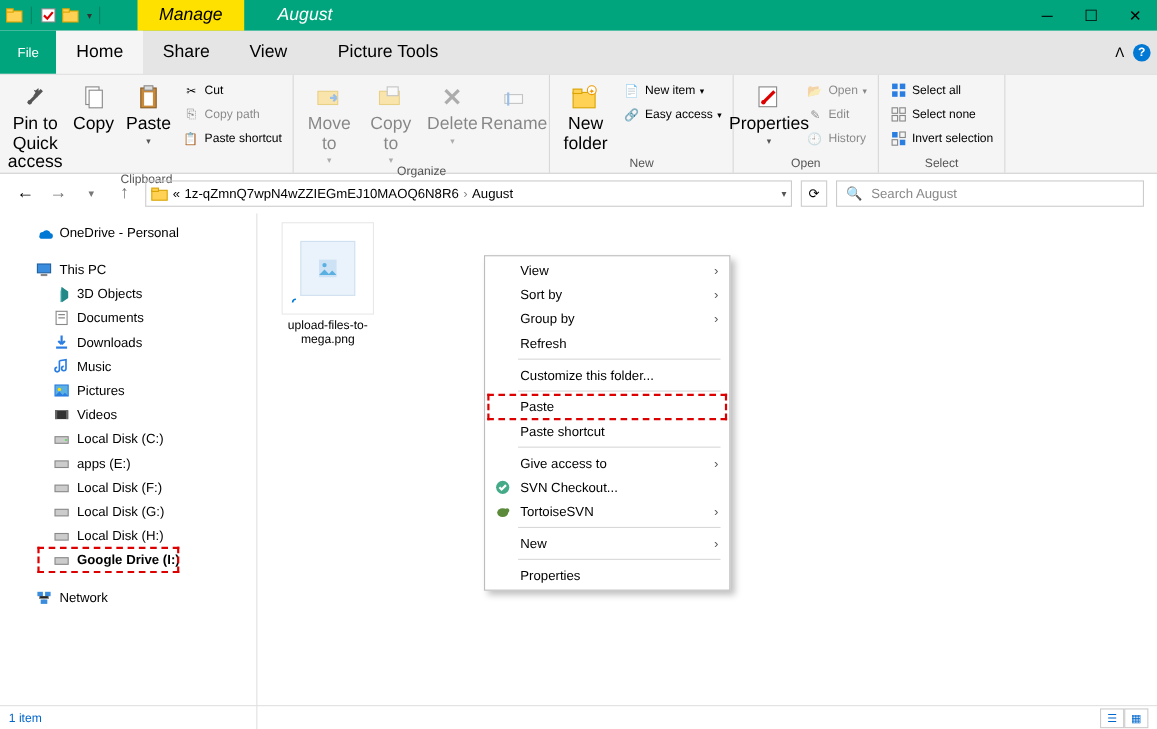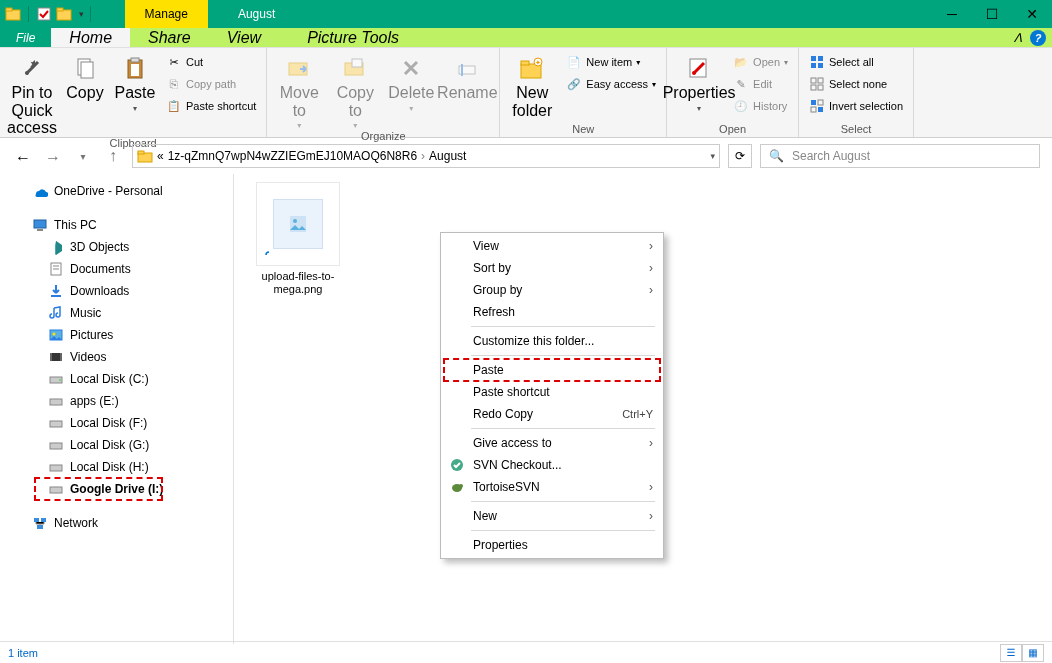--- a/index.html
+++ b/index.html
@@ -5,28 +5,28 @@
 * { margin: 0; padding: 0; box-sizing: border-box; font-family: "Segoe UI", sans-serif; }
 body { width: 1052px; height: 663px; background: #fff; overflow: hidden; font-size: 12px; color: #000; }
 
 
 .titlebar { height: 28px; background: #00a57d; display: flex; align-items: center; position: relative; }
 .quick-access { display: flex; align-items: center; padding-left: 4px; gap: 2px; }
 .qa-icon { width: 18px; height: 18px; display: flex; align-items: center; justify-content: center; }
 .qa-sep { width: 1px; height: 16px; background: rgba(0,0,0,0.2); margin: 0 4px; }
 .qa-chev { font-size: 9px; color: #333; margin-left: 4px; }
 .title-tabs { display: flex; margin-left: 30px; height: 100%; }
-.title-tab { padding: 0 20px; display: flex; align-items: center; font-size: 12px; }
+.title-tab { padding: 0 20px; display: flex; align-items: center; font-size: 16px; font-style: italic; }
 .title-tab.manage { background: #ffe100; }
 .title-tab.name { color: #fff; margin-left: 10px; }
 .wincontrols { position: absolute; right: 0; top: 0; display: flex; height: 100%; }
 .winbtn { width: 40px; display: flex; align-items: center; justify-content: center; color: #000; font-size: 14px; }
 
 
-.menurow { height: 20px; background: #bef264; display: flex; align-items: stretch; border-bottom: 1px solid #e0e0e0; position: relative; font-style: italic; }
+.menurow { height: 40px; background: #e5e5e5; display: flex; align-items: stretch; border-bottom: 1px solid #e0e0e0; position: relative; }
 .filebtn { background: #00a57d; color: #fff; padding: 0 16px; display: flex; align-items: center; font-size: 12px; }
 .tab { padding: 0 18px; display: flex; align-items: center; font-size: 16px; }
 .tab.active { background: #f5f5f5; }
 .tab.tools { margin-left: 10px; }
 .menu-right { position: absolute; right: 6px; top: 0; height: 100%; display: flex; align-items: center; gap: 8px; }
 .help-icon { width: 16px; height: 16px; border-radius: 50%; background: #0078d4; color: #fff; font-size: 11px; display: flex; align-items: center; justify-content: center; font-weight: bold; }
 
 
 .ribbon { height: 90px; background: #f5f5f5; border-bottom: 1px solid #d0d0d0; display: flex; }
 .ribgroup { border-right: 1px solid #d8d8d8; padding: 2px 6px 0 6px; display: flex; flex-direction: column; }
@@ -537,24 +537,20 @@
   <div class="ctxitem">
       <span>Customize this folder...</span>
     </div>
   <div class="ctxsep"></div>
   <div class="ctxitem highlight">
       <span>Paste</span>
     </div>
   <div class="ctxitem">
       <span>Paste shortcut</span>
     </div>
-  <div class="ctxitem">
-      <span>Redo Copy</span>
-      <span class="shortcut">Ctrl+Y</span>
-    </div>
   <div class="ctxsep"></div>
   <div class="ctxitem">
       <span>Give access to</span>
       <span class="arrow">›</span>
     </div>
   <div class="ctxitem">
       <span class="cicon">
         <svg width="14" height="14">
           <circle cx="7" cy="7" r="6" fill="#4a8"></circle>
           <path d="M4 7l2 2 4-4" stroke="#fff" stroke-width="2" fill="none"></path>

